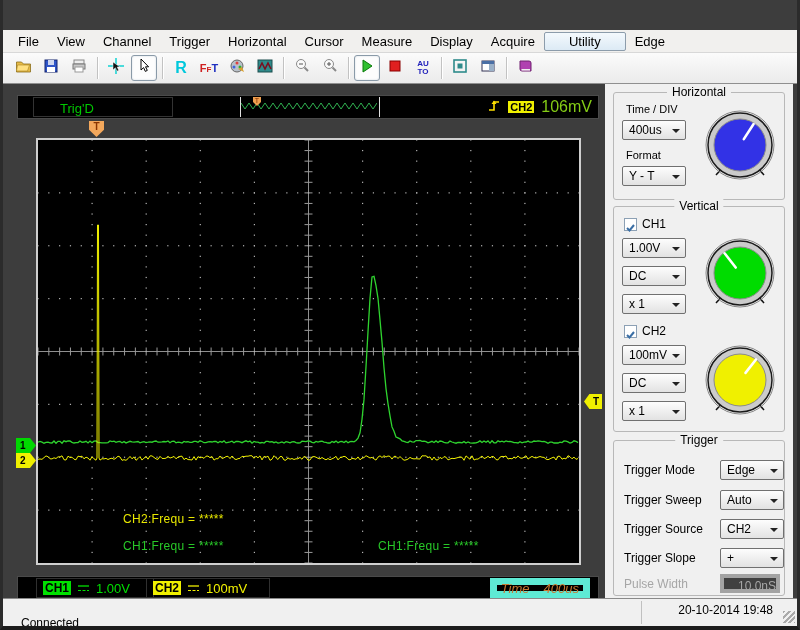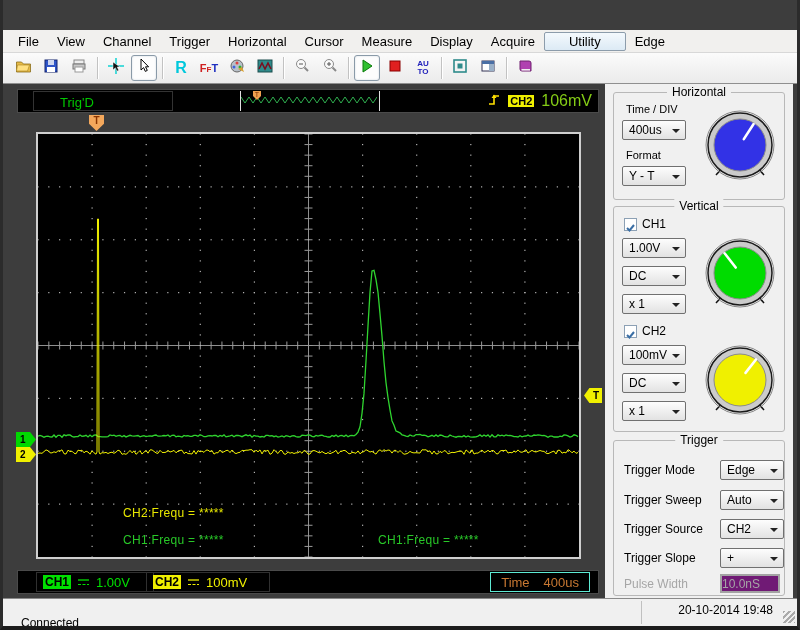--- a/index.html
+++ b/index.html
@@ -29,21 +29,21 @@
     background:linear-gradient(#fbfbfb,#ebebeb); border-bottom:1px solid #8f8f8f;
     display:flex; align-items:center; padding-left:6px; }
   .tb-btn { width:26px; height:26px; display:flex; align-items:center; justify-content:center; margin:0 1px; }
   .tb-btn.active { border:1px solid #8a9aa8; border-radius:3px; background:#fdfdfd; box-shadow:inset 0 0 2px #cfd8e0; }
   .tsep { width:1px; height:22px; background:#c2c2c2; margin:0 4px; box-shadow:1px 0 0 #fff; }
   .tb-text-r { font-size:16px; font-weight:bold; color:#00c8dc; }
   .tb-text-fft { font-size:11px; font-weight:bold; color:#d02020; }
   .tb-text-fft .blue { color:#2030c0; }
   .tb-auto { font-size:8px; font-weight:bold; color:#2222bb; line-height:8px; text-align:center; }
   
-  .client { position:absolute; left:0; top:86px; width:794px; height:514px; background:#3d3d3d; }
+  .client { position:absolute; left:0; top:92px; width:794px; height:514px; background:#3d3d3d; }
   .readout-strip { position:absolute; left:14px; top:3px; width:582px; height:24px; background:#000; border:1px solid #4a4a4a; }
   .ro-box { position:absolute; top:1px; height:20px; background:#000; border:1px solid #333; }
   .trigd-text { position:absolute; left:26px; top:3px; color:#00c800; font-size:13px; }
   .preview-box { position:absolute; left:222px; top:1px; width:140px; height:20px;
     border-left:1px solid #e0e0e0; border-right:1px solid #e0e0e0; }
   .preview-t { position:absolute; left:12px; top:0; width:8px; height:9px; background:#f0a050;
     clip-path:polygon(0 0,100% 0,100% 55%,50% 100%,0 55%); color:#7a2d00; font-size:7px; text-align:center; line-height:7px; }
   .trig-readout { position:absolute; right:6px; top:1px; height:20px; display:flex; align-items:center; gap:7px; }
   .ch2-badge-s { background:#f0f000; color:#000; font-size:11px; font-weight:bold; padding:0 2px; }
   .trig-level { color:#84cc16; font-size:16px; }
@@ -58,40 +58,40 @@
     clip-path:polygon(0 0,70% 0,100% 50%,70% 100%,0 100%); padding-left:4px; }
   .marker-ch2 { left:13px; top:361px; width:20px; height:15px; background:#f0f000;
     clip-path:polygon(0 0,70% 0,100% 50%,70% 100%,0 100%); padding-left:4px; }
   .marker-trig { left:581px; top:302px; width:18px; height:15px; background:#f0f000;
     clip-path:polygon(0 50%,30% 0,100% 0,100% 100%,30% 100%); justify-content:flex-end; padding-right:3px; }
   
   .bottom-bar { position:absolute; left:14px; top:484px; width:582px; height:24px; background:#000; border:1px solid #4a4a4a;}
   .bb-box { position:absolute; top:1px; height:20px; border:1px solid #303030; display:flex; align-items:center; gap:6px; padding:0 6px; }
   .ch-badge { font-size:12px; font-weight:bold; color:#000; padding:0 2px; }
   .bb-val { font-size:13px; }
-  .time-group { position:absolute; right:8px; top:1px; height:20px; display:flex; align-items:center; gap:14px; border:1px solid #5eead4; padding:0 10px; }
+  .time-group { position:absolute; right:8px; top:1px; height:20px; display:flex; align-items:center; gap:14px; border:7px solid #5eead4; padding:0 4px;font-style:italic; }
   .time-text { color:#c87832; font-size:13px; }
   
   .right-panel { position:absolute; left:602px; top:84px; width:188px; height:514px; background:#f0f0f0; }
   .groupbox { position:absolute; left:8px; width:172px; border:1px solid #b8b8b8; border-radius:3px; }
   .groupbox-title { position:absolute; top:-8px; left:50%; transform:translateX(-50%); background:#f0f0f0;
     padding:0 5px; font-size:12px; color:#000; white-space:nowrap; }
   .panel-label { position:absolute; font-size:11px; color:#000; }
   .combo { position:absolute; width:64px; height:20px; background:linear-gradient(#fdfdfd,#e2e2e2);
     border:1px solid #707070; border-radius:2px; font-size:12px; line-height:18px; padding-left:6px; color:#000; }
   .combo .combo-arrow { position:absolute; right:5px; top:8px; width:0; height:0;
     border-left:4px solid transparent; border-right:4px solid transparent; border-top:4px solid #222; }
   .checkbox { position:absolute; width:13px; height:13px; background:#fff; border:1px solid #8ca0b4; }
   .cb-label { position:absolute; font-size:12px; color:#000; }
   .knob-wrap { position:absolute; width:76px; height:76px; }
   .trig-row-label { position:absolute; left:10px; font-size:12px; color:#000; }
   .trig-row-label.disabled { color:#a6a6a6; }
   .trig-combo { left:106px; width:64px; }
-  .pulse-input { position:absolute; left:106px; width:60px; height:19px; background:#701a75;
-    border:2px solid #a3a3a3; font-size:12px; color:#a6a6a6; text-align:left; line-height:17px; }
+  .pulse-input { position:absolute; left:106px; width:60px; height:19px; background:#404040;
+    border:4px solid #a3a3a3; font-size:12px; color:#a6a6a6; text-align:right; line-height:17px; }
   
   .statusbar { position:absolute; left:0; top:598px; width:794px; height:28px; background:#f0f0f0;
     border-top:1px solid #898989; font-size:12px; color:#000; }
   .status-left { position:absolute; left:5px; top:17px;margin-left:13px; }
   .status-right { position:absolute; right:24px; top:4px; }
   .status-div { position:absolute; right:155px; top:2px; bottom:2px; width:1px; background:#c0c0c0; }
   .grip { position:absolute; right:2px; bottom:3px; width:12px; height:12px;
     background:repeating-linear-gradient(135deg,#aaa 0 2px,transparent 2px 4px); }
 </style>
 </head>

